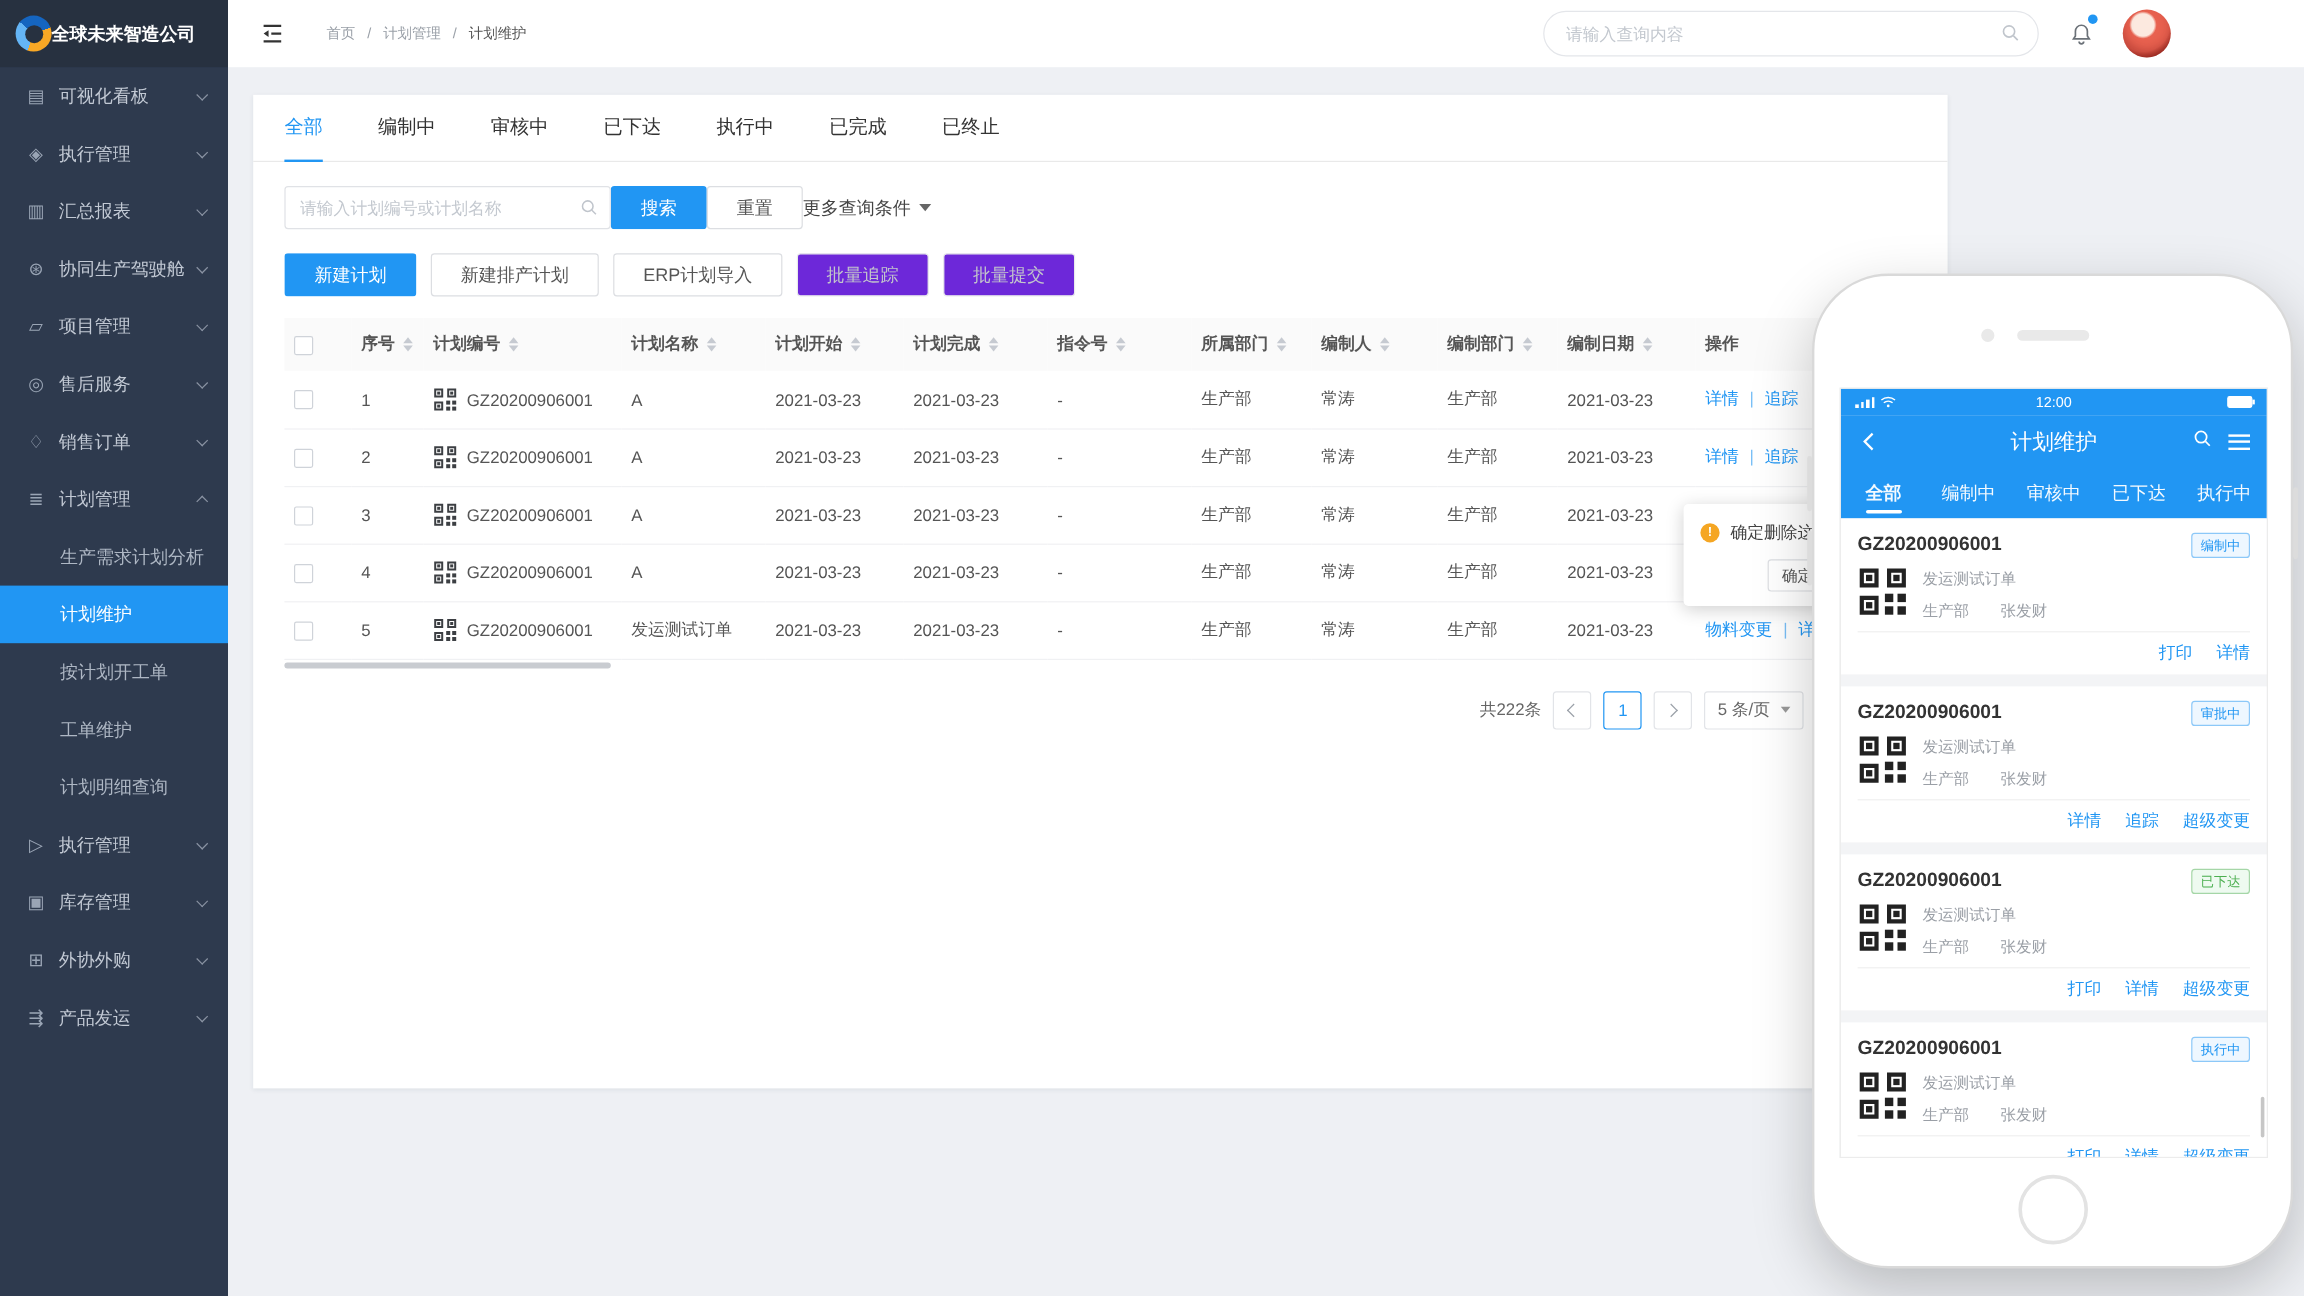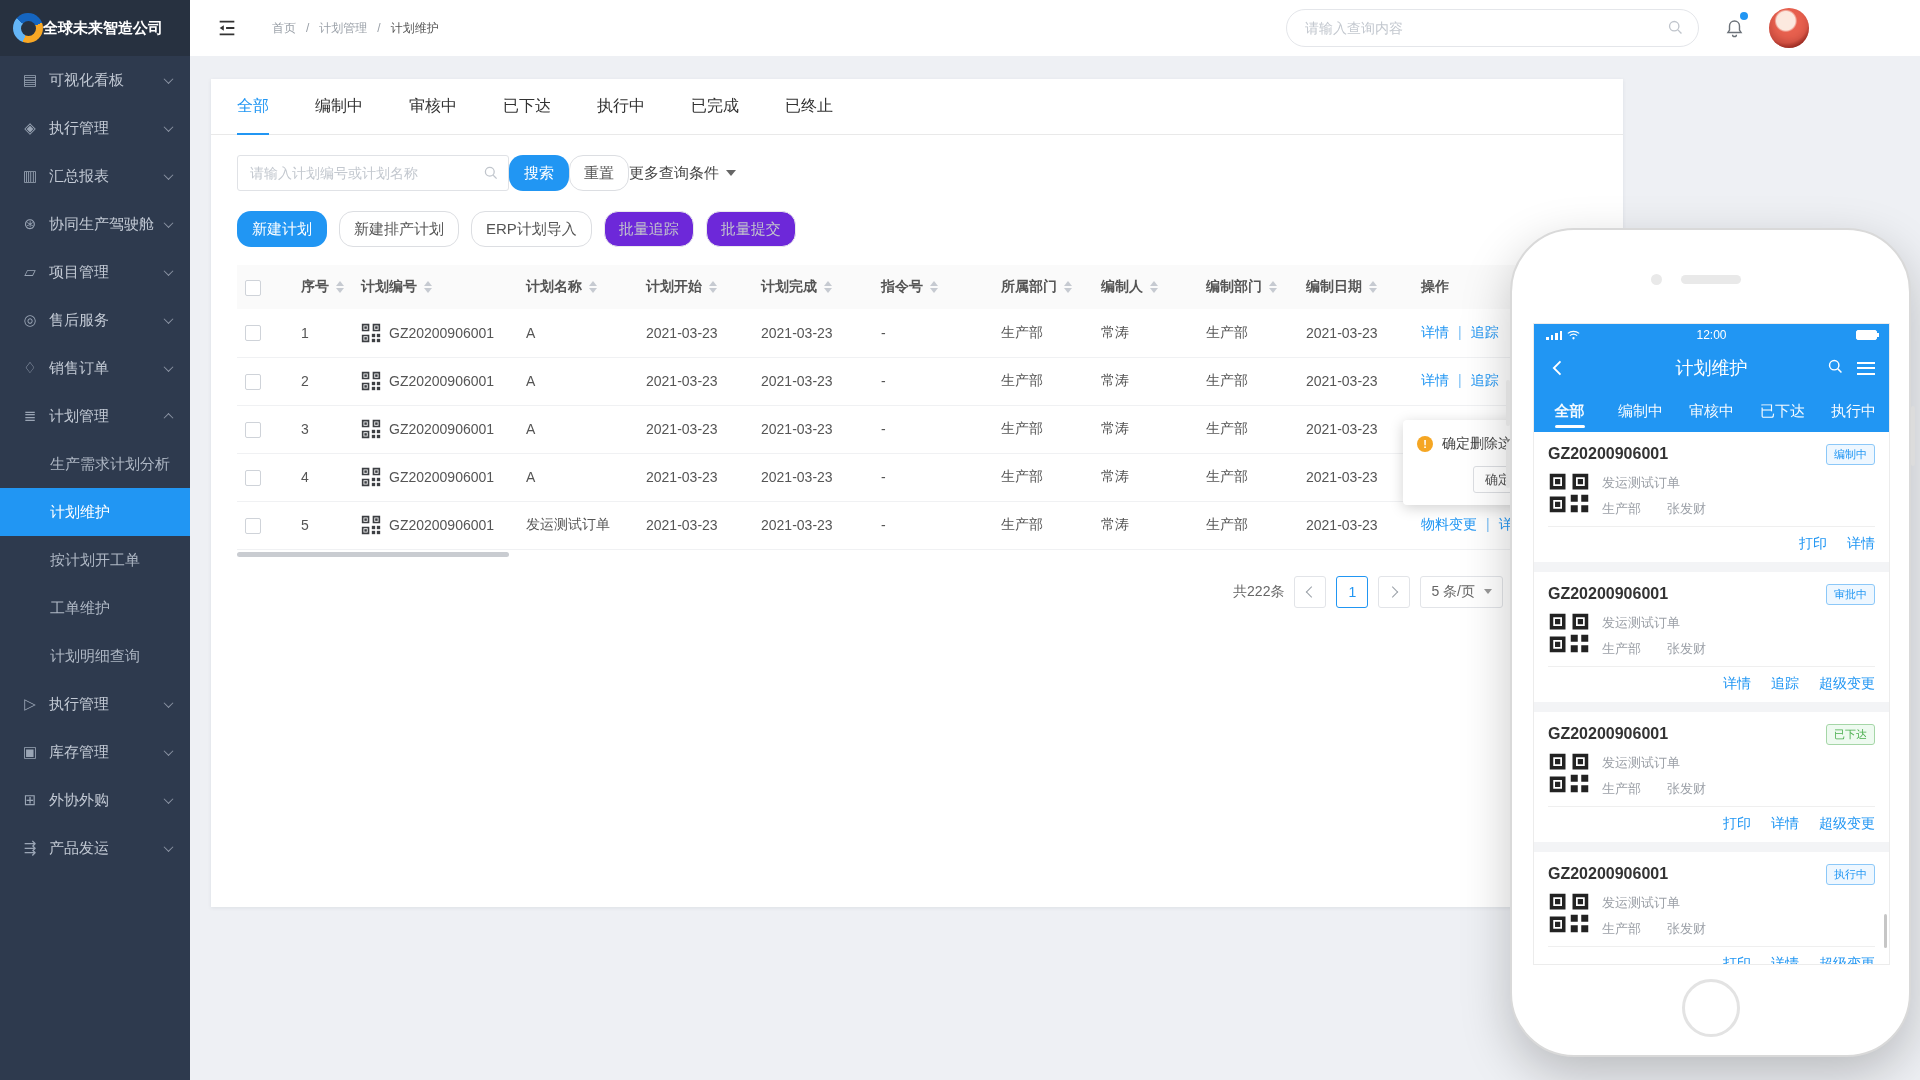--- a/index.html
+++ b/index.html
@@ -42,21 +42,21 @@
   .tabs{display:flex;padding:0 26px;border-bottom:1px solid #e9e9e9;height:56px}
   .tab{margin-right:46px;display:flex;align-items:center;font-size:16px;color:#333;position:relative;cursor:pointer}
   .tab.active{color:#2196f3}
   .tab.active::after{content:"";position:absolute;left:0;right:0;bottom:-1px;height:2px;background:#2196f3}
 
   .filter-row{display:flex;align-items:center;padding:20px 26px 6px}
   .plan-search-wrap{position:relative}
   .plan-search{width:272px;height:36px;border:1px solid #e0e2e6;border-radius:3px;padding:0 32px 0 12px;font-size:14px;color:#333}
   .plan-search::placeholder{color:#c3c8cf}
   .plan-search-wrap .mag{position:absolute;right:10px;top:10px}
-  .btn{height:36px;padding:0 14px;border-radius:14px;font-size:15px;border:1px solid transparent;cursor:pointer;background:#fff;white-space:nowrap}
+  .btn{height:36px;padding:0 24px;border-radius:3px;font-size:15px;border:1px solid transparent;cursor:pointer;background:#fff;white-space:nowrap}
   .btn-primary{background:#2196f3;color:#fff}
   .btn-default{border-color:#dcdee2;color:#555}
   .btn-disabled{border-color:#e9eaec;color:#c3c6cb;background:#6d28d9;cursor:not-allowed}
   .more-link{font-size:15px;color:#444;display:flex;align-items:center;gap:7px;cursor:pointer}
   .caret-down{width:0;height:0;border:5px solid transparent;border-top:6px solid #666;margin-top:5px}
 
   .toolbar{display:flex;gap:12px;padding:14px 26px 18px}
 
   .table-wrap{padding:0 26px;position:relative}
   table{width:100%;border-collapse:collapse;table-layout:fixed}

